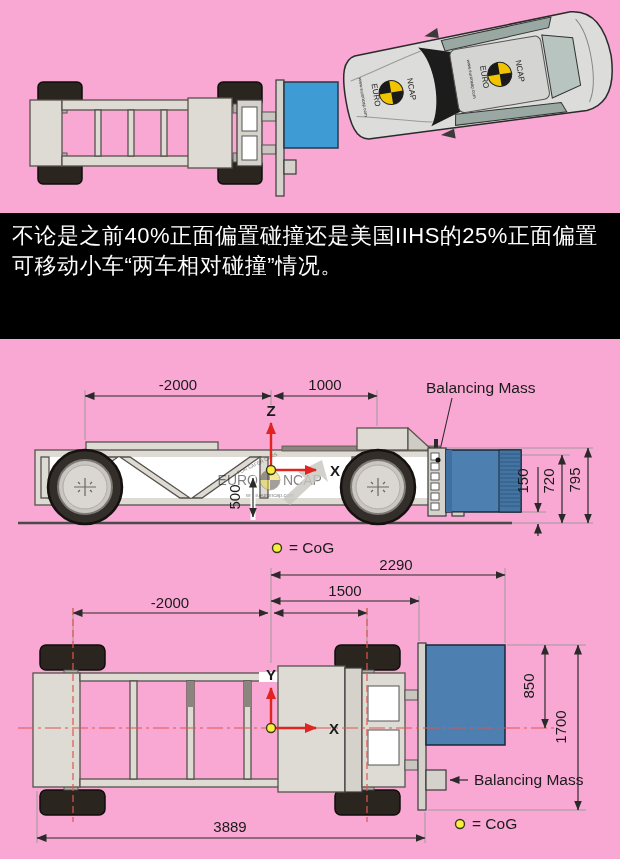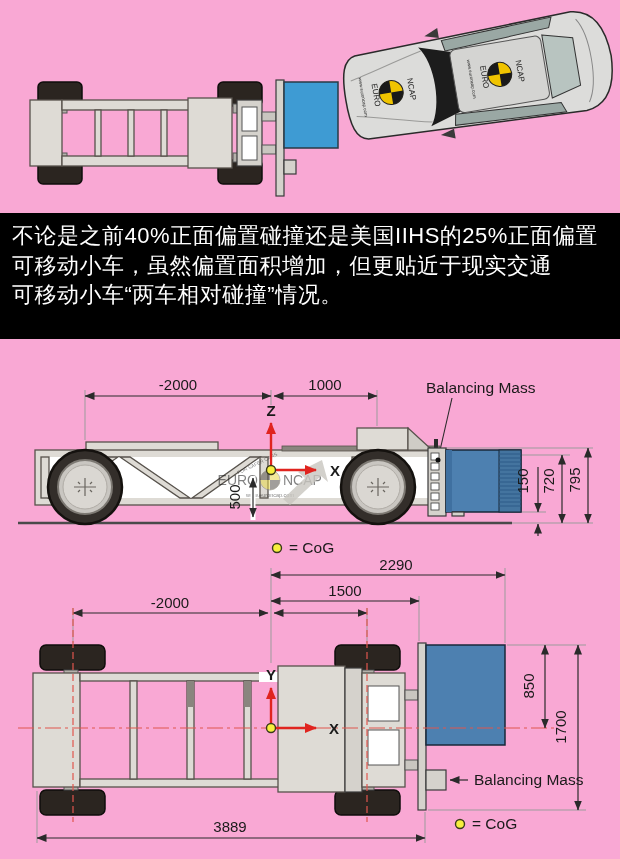--- a/index.html
+++ b/index.html
@@ -85,21 +85,20 @@
         <path d="M500,78 L500,90 A12,12 0 0 0 512,78 Z" fill="#1a1a1a"></path>
         <text x="482" y="78" font-size="8" fill="#444" text-anchor="middle" transform="rotate(90 482 78)">EURO</text>
         <text x="518" y="78" font-size="8" fill="#444" text-anchor="middle" transform="rotate(90 518 78)">NCAP</text>
         <text x="470" y="78" font-size="4.5" fill="#666" text-anchor="middle" transform="rotate(90 470 78)">www.euroncap.com</text>
       </g>
     </g>
   </svg>
 
   <div class="banner">
     <div class="line">不论是之前40%正面偏置碰撞还是美国IIHS的25%正面偏置</div>
-    <div class="line">可移动小车，虽然偏置面积增加，但更贴近于现实交通</div>
     <div class="line">可移动小车“两车相对碰撞”情况。</div>
   </div>
 
   <svg id="side-view" width="620" height="221" viewBox="0 0 620 221">
     <defs>
       <marker id="s-arr" markerUnits="userSpaceOnUse" markerWidth="10" markerHeight="8" refX="9.5" refY="4" orient="auto-start-reverse">
         <path d="M0,0 L10,4 L0,8 Z" fill="#2a2a2a"></path>
       </marker>
       <marker id="s-red" markerUnits="userSpaceOnUse" markerWidth="12" markerHeight="10" refX="11" refY="5" orient="auto">
         <path d="M0,0 L12,5 L0,10 Z" fill="#e0241f"></path>

